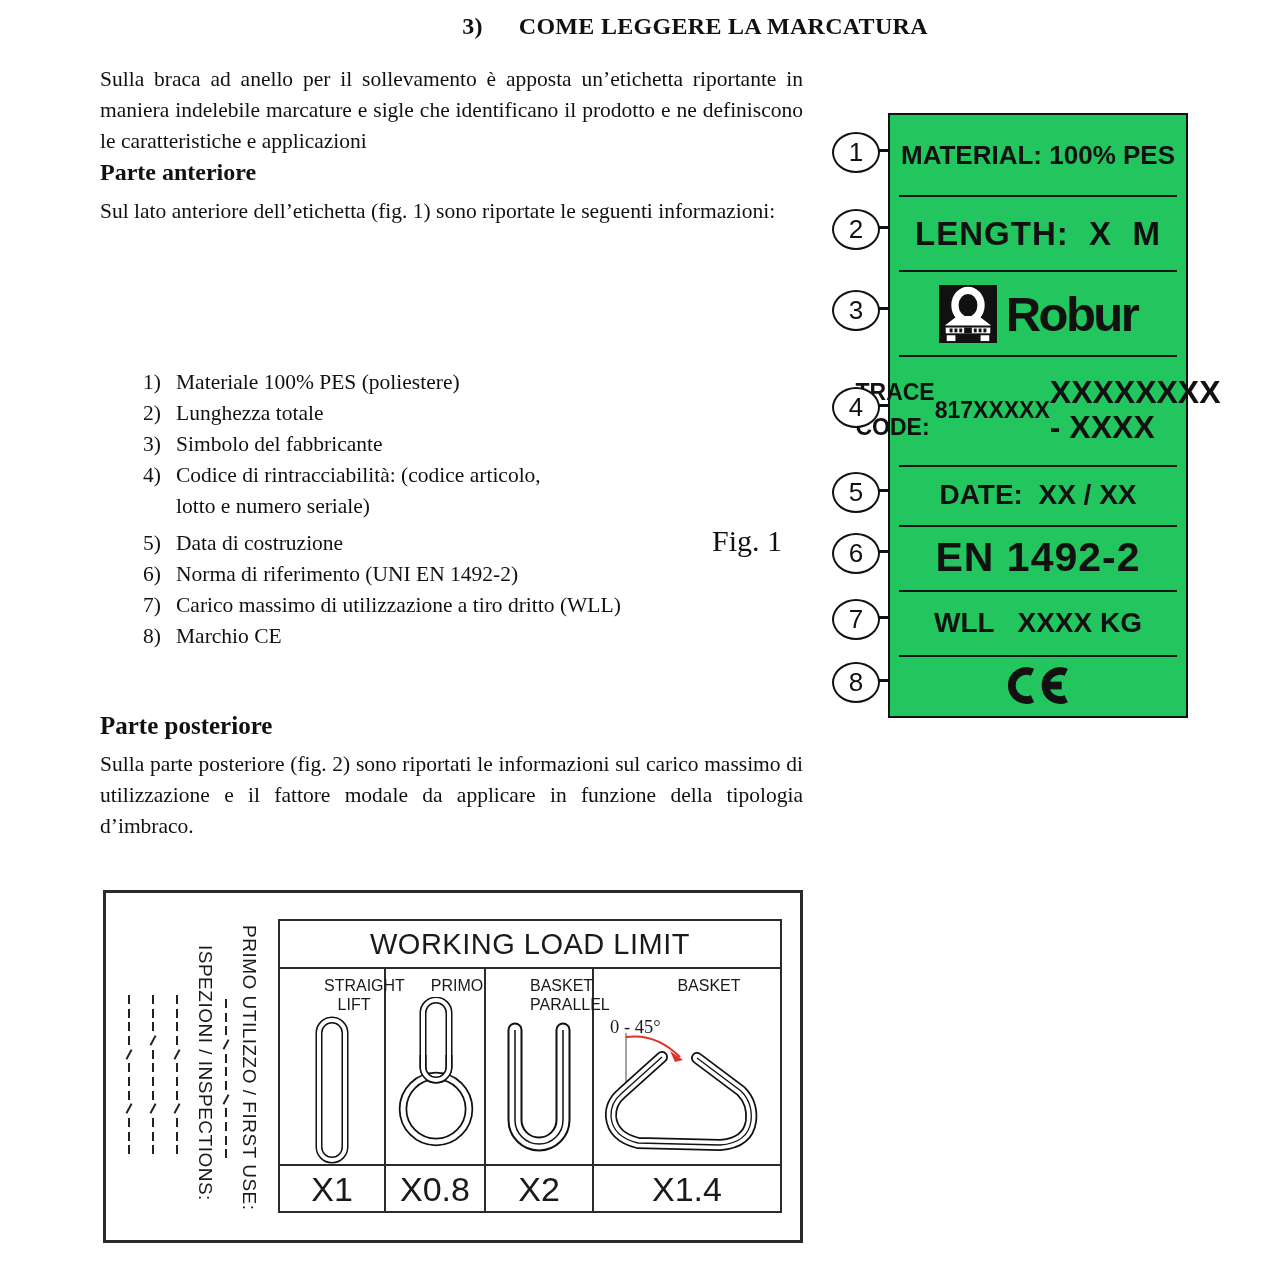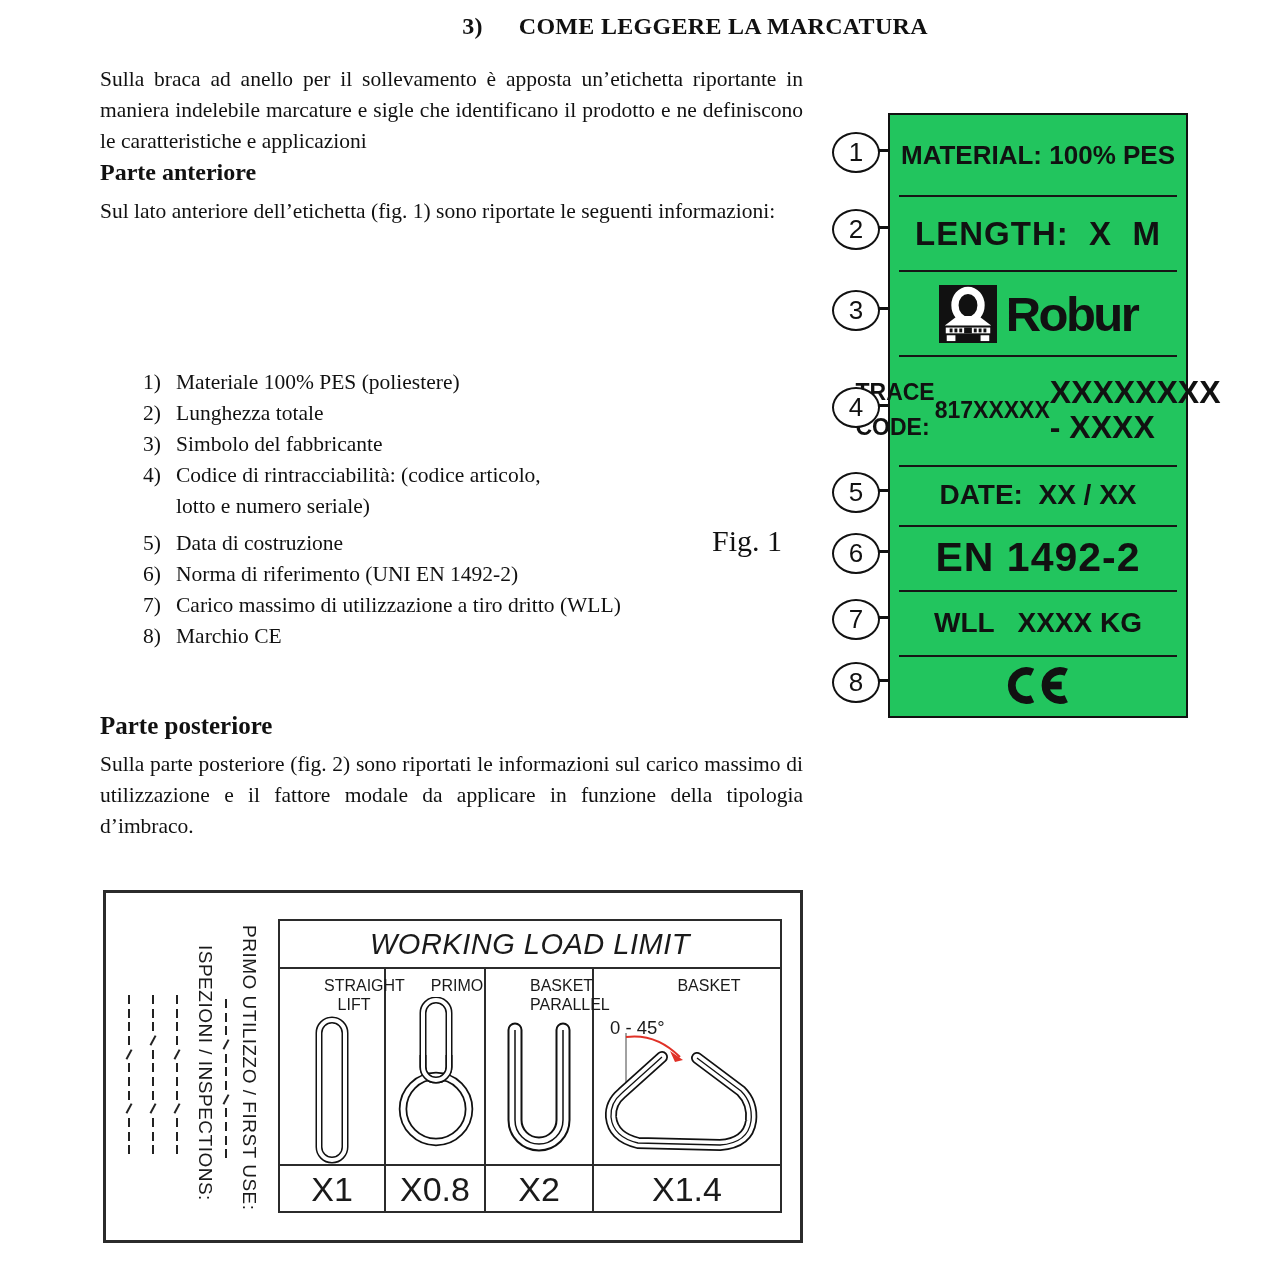--- a/index.html
+++ b/index.html
@@ -39,28 +39,28 @@
   .r-norm{font-size:41px;letter-spacing:1px;}
   .r-wll{font-size:28px;white-space:pre;}
   
   .fig2{left:103px;top:890px;width:694px;height:347px;border:3px solid #2b2b2b;
     font-family:"Liberation Sans","DejaVu Sans",sans-serif;color:#1a1a1a;}
   .vlabel{writing-mode:vertical-rl;font-size:19px;letter-spacing:.5px;white-space:nowrap;}
   .dashline{display:flex;flex-direction:column;align-items:center;width:14px;}
   .dash{width:2.2px;height:9px;background:#222;margin:2.3px 0;}
   .slash{width:2.2px;height:11px;background:#222;transform:rotate(28deg);margin:1.4px 0;}
   .wll-table{left:172px;top:26px;width:504px;height:294px;border:2.5px solid #2b2b2b;background:#fff;box-sizing:border-box;display:flex;flex-direction:column;}
-  .wll-head{height:46px;line-height:46px;text-align:center;font-size:29px;letter-spacing:.5px;border-bottom:2.5px solid #2b2b2b;flex:none;font-style:italic;}
+  .wll-head{height:46px;line-height:46px;text-align:center;font-size:29px;letter-spacing:.5px;border-bottom:2.5px solid #2b2b2b;flex:none;}
   .cells{display:flex;flex:1;}
   .cell{position:relative;box-sizing:border-box;}
   .cell.b{border-right:2.5px solid #2b2b2b;}
   .c1{width:106px;}.c2{width:100px;}.c3{width:108px;}.c4{flex:1;}
   .cell-label{padding-top:7px;text-align:center;font-size:16px;line-height:19px;white-space:pre-line;margin-left:44px;}
   .sym{display:block;margin:2px auto 0;}
-  .angle-note{position:absolute;left:16px;top:48px;font-size:18.5px;}
+  .angle-note{position:absolute;left:16px;top:48px;font-size:18.5px;font-family:Liberation Serif, serif;}
   .factors{display:flex;height:46px;border-top:2.5px solid #2b2b2b;flex:none;}
   .factor{box-sizing:border-box;display:flex;align-items:center;justify-content:center;font-size:34px;}
   .factor.b{border-right:2.5px solid #2b2b2b;}
 </style>
 </head>
 <body>
 
 <div class="abs doc-title">
   <span>3)</span>
   <span>COME LEGGERE LA MARCATURA</span>

